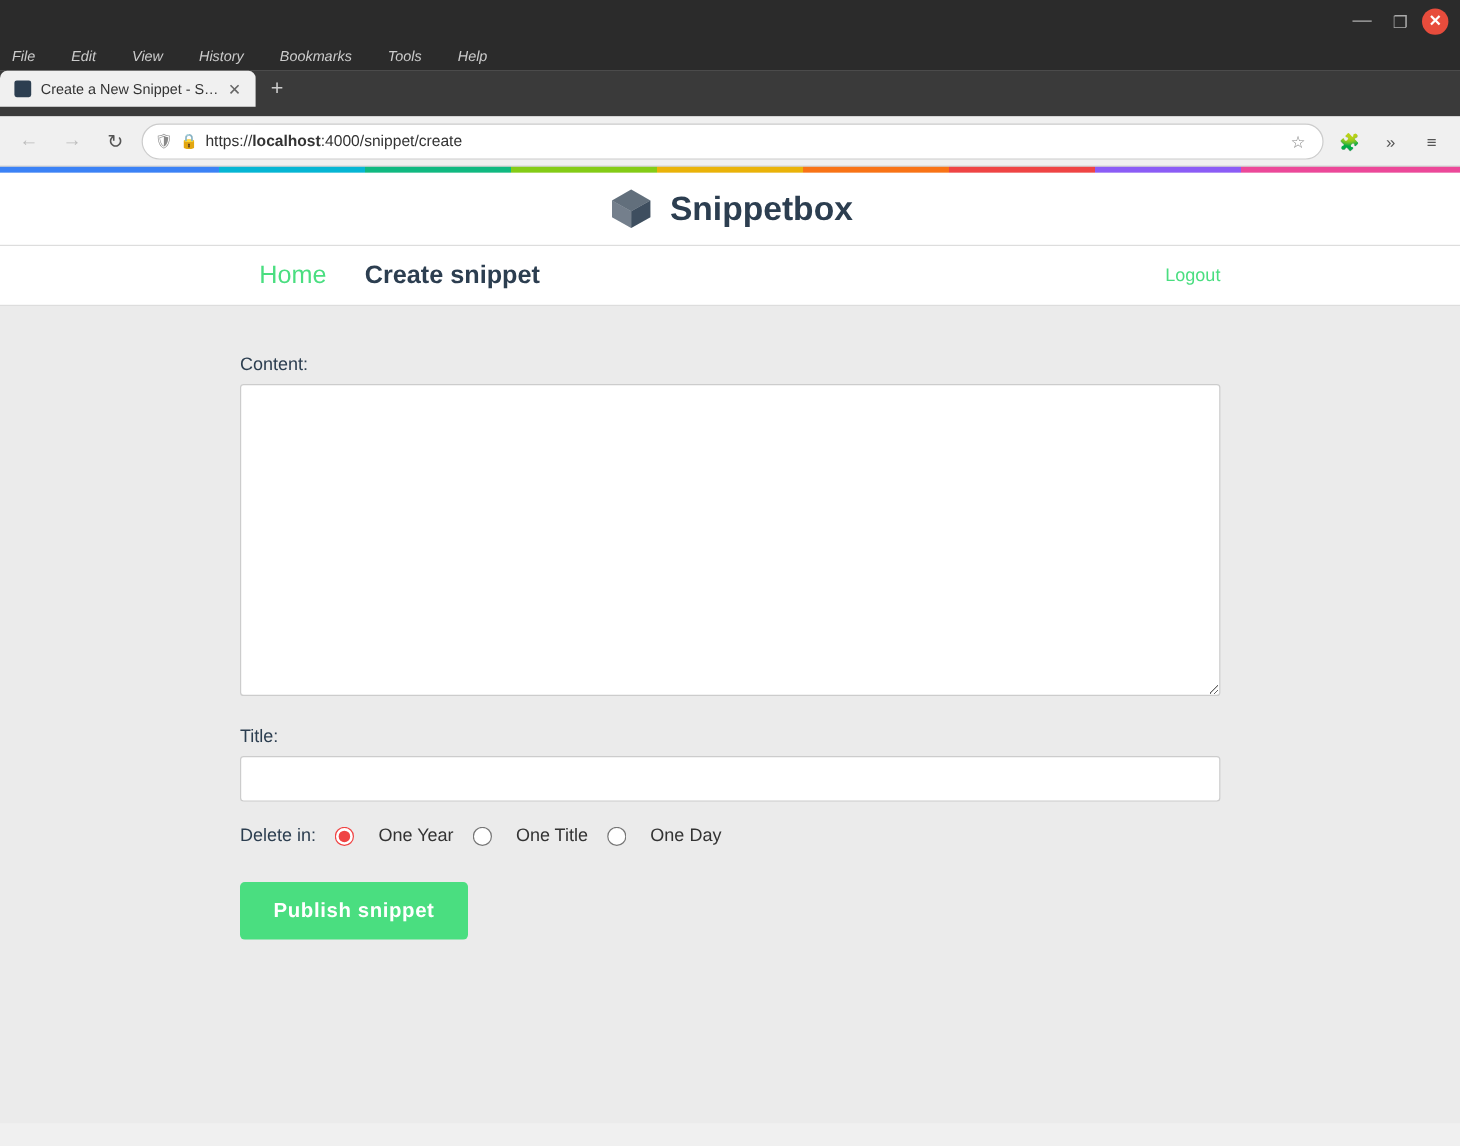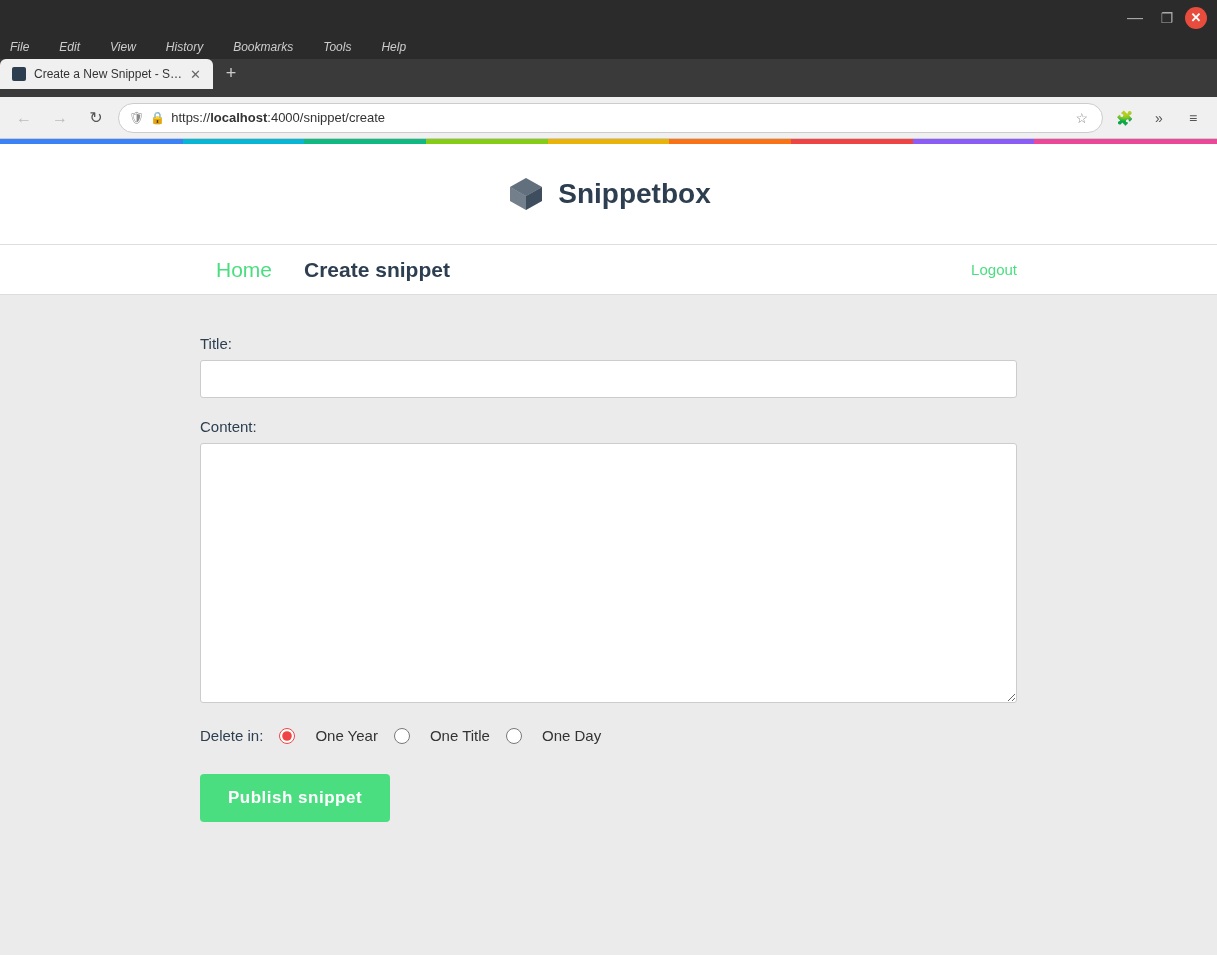--- a/index.html
+++ b/index.html
@@ -182,21 +182,21 @@
         #ef4444 65%, #ef4444 75%,
         #8b5cf6 75%, #8b5cf6 85%,
         #ec4899 85%, #ec4899 100%
       );
     }
 
     
     .app-header {
       background: white;
       border-bottom: 1px solid #ddd;
-      padding: 30px 0;
+      padding: 10px 0;
       display: flex;
       justify-content: center;
       align-items: center;
     }
 
     .app-logo {
       display: flex;
       align-items: center;
       gap: 12px;
     }
@@ -453,27 +453,27 @@
   <a class="nav-link">Home</a>
   <a class="nav-link active">Create snippet</a>
   <div class="nav-spacer"></div>
   <span class="nav-logout">Logout</span>
 </div>
 
 <div class="app-content">
   <form>
 
     <div class="form-group">
+      <label class="form-label">Content:</label>
+      <textarea class="form-textarea" style=""></textarea>
+    </div>
+
+    <div class="form-group">
       <label class="form-label">Title:</label>
       <input type="text" class="form-input" style="">
-    </div>
-
-    <div class="form-group">
-      <label class="form-label">Content:</label>
-      <textarea class="form-textarea" style=""></textarea>
     </div>
 
     <div class="delete-in-group">
       <span class="delete-in-label">Delete in:</span>
 
       <label class="radio-option">
         <input type="radio" name="expires" value="365" checked="" style="">
         <label for="one-year">One Year</label>
       </label>
 

